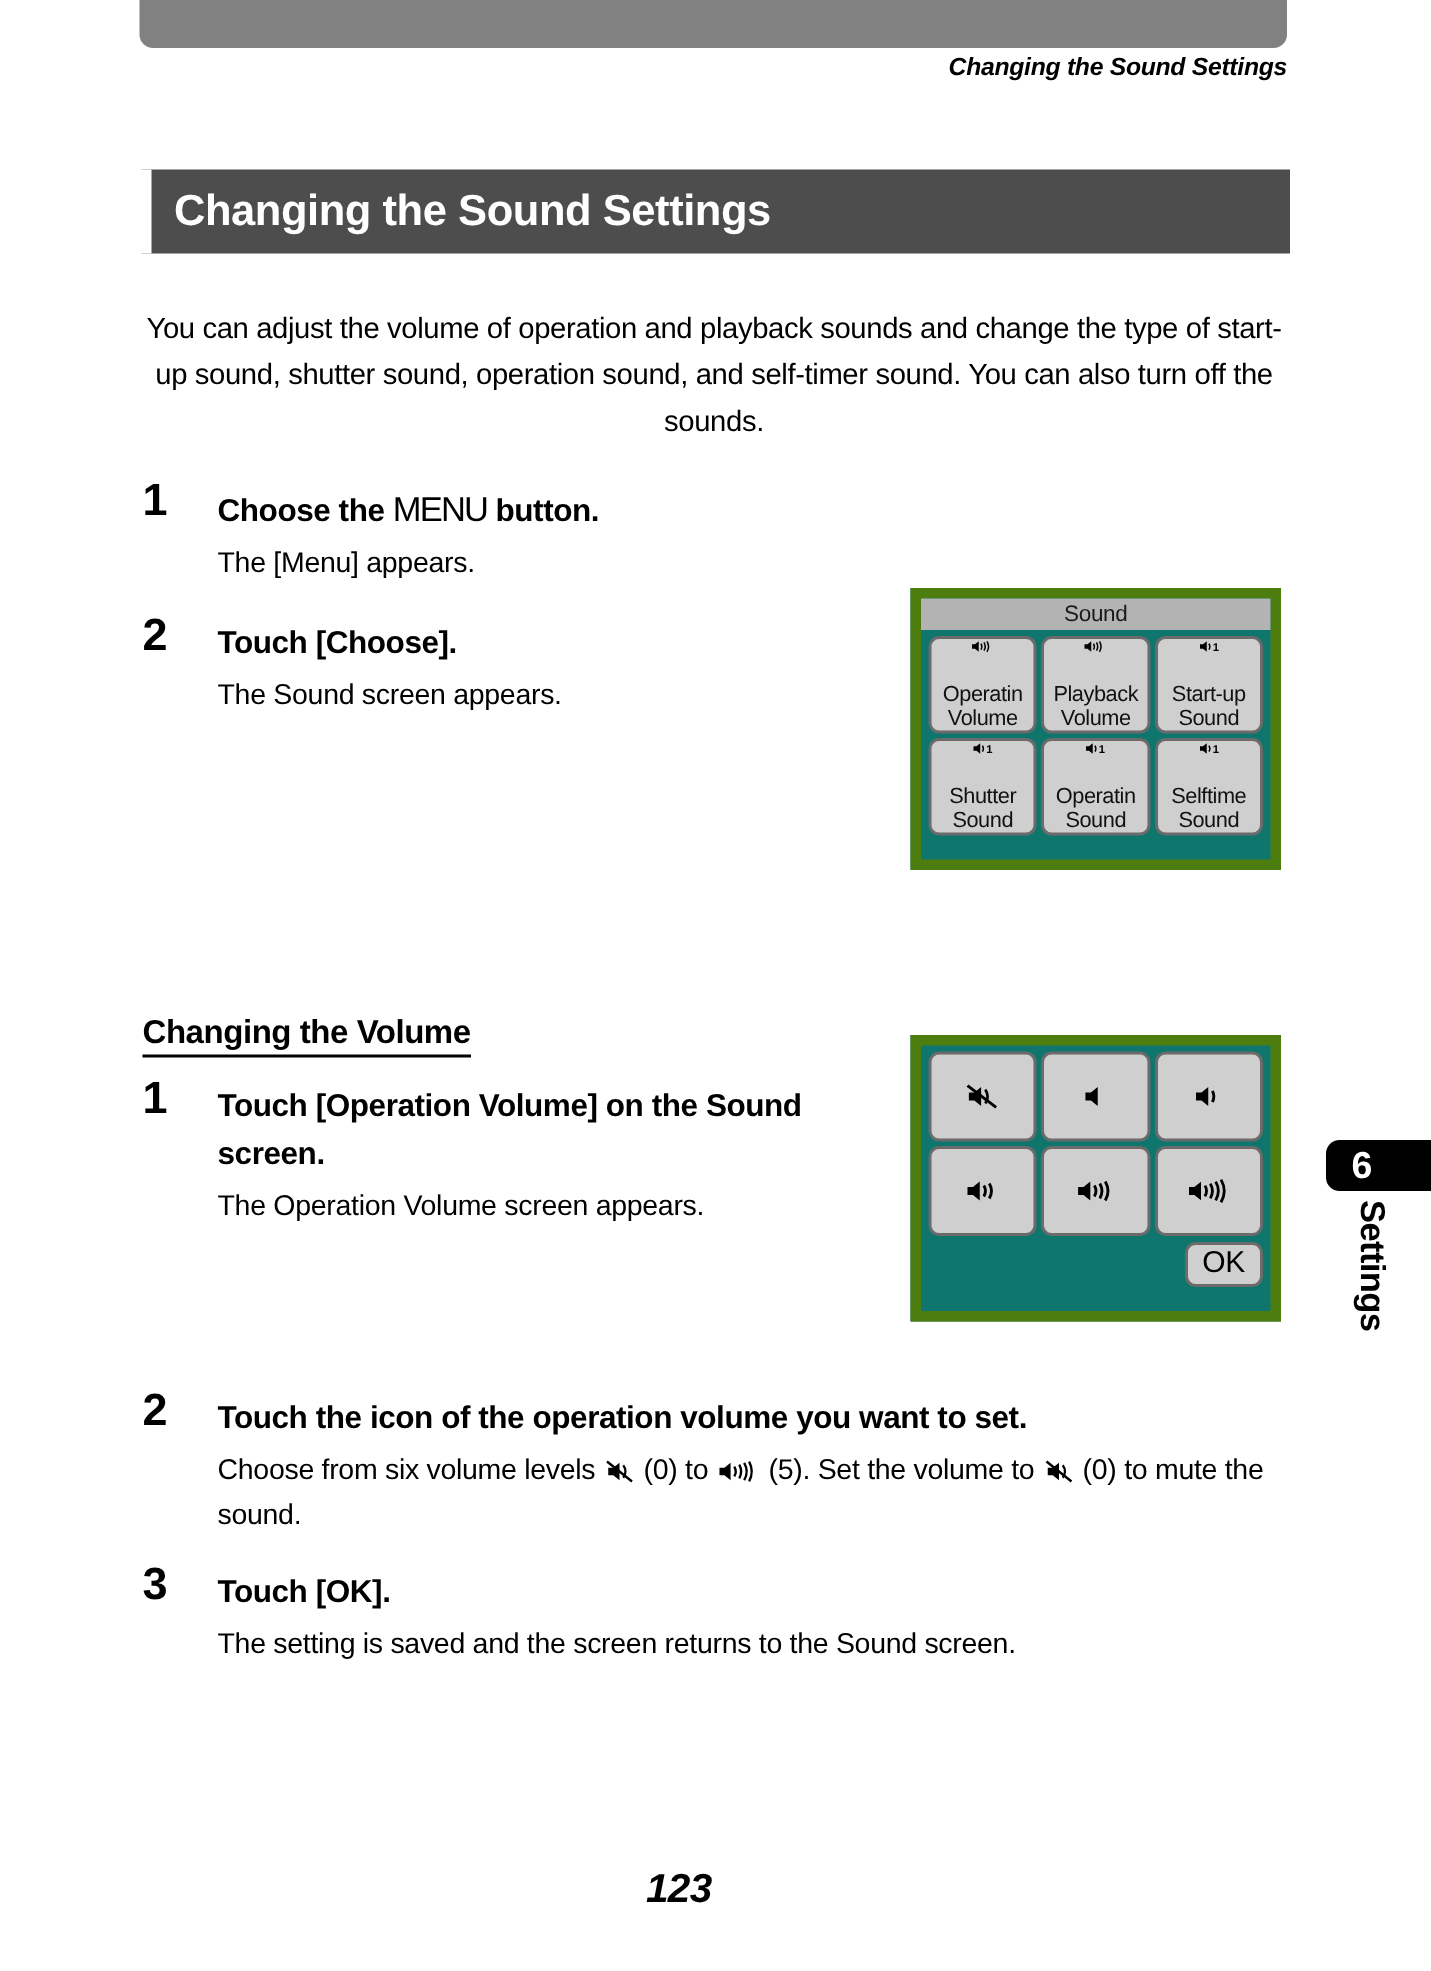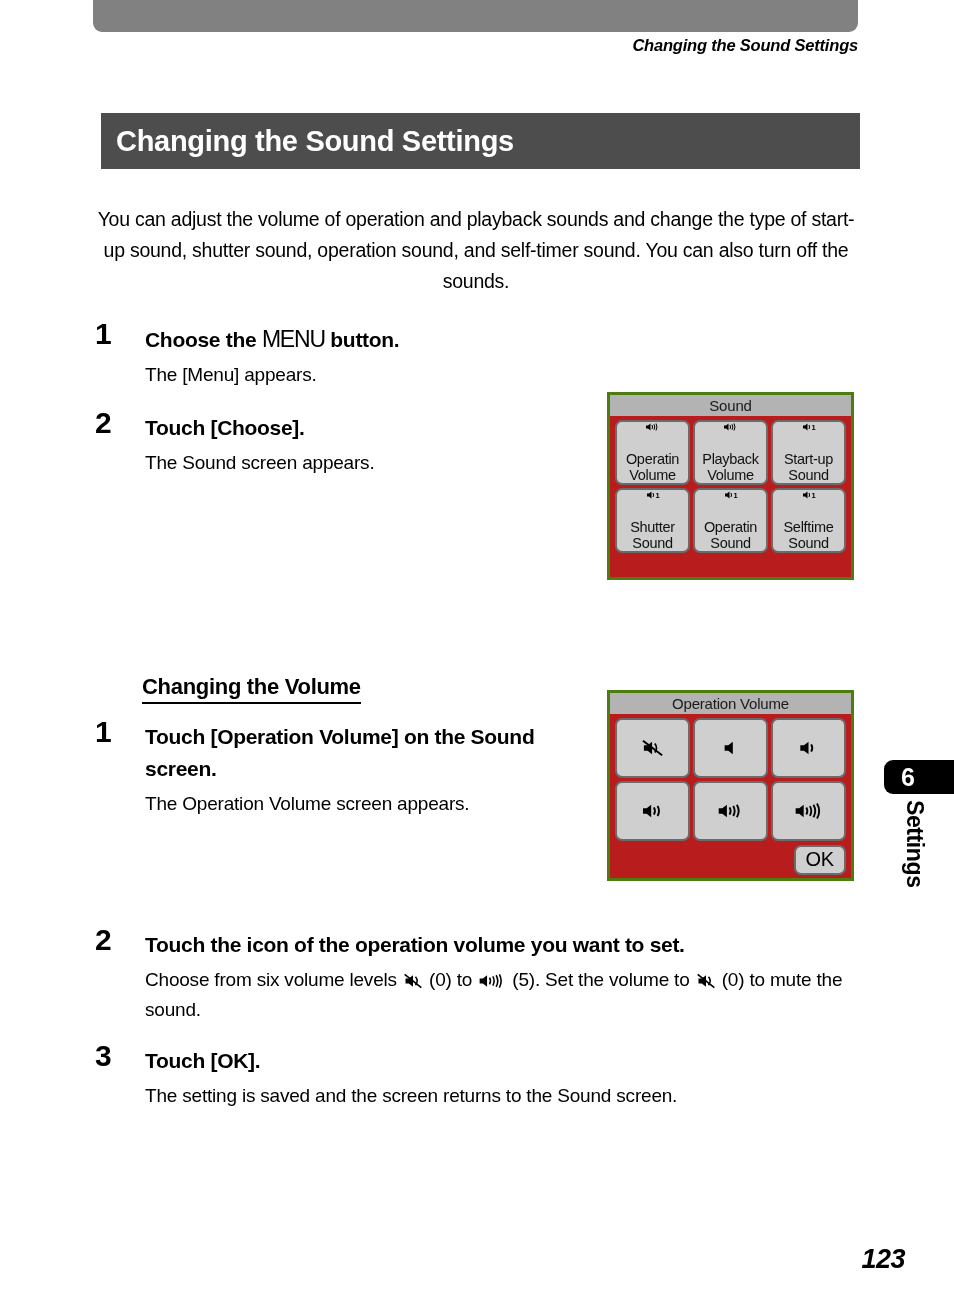--- a/index.html
+++ b/index.html
@@ -117,28 +117,27 @@
   }
 
   
   .subhead {
     font-size: 22px;
     font-weight: bold;
     letter-spacing: -0.3px;
     display: inline-block;
     border-bottom: 2.5px solid #000;
     padding-bottom: 2px;
-    margin-left: 47px;
   }
 
   
   .screen {
     position: absolute;
-    background: #b91c1c;
-    border: 3px solid #4d7c0f;
+    background: #0f766e;
+    border: 7px solid #4d7c0f;
     box-sizing: border-box;
   }
   .screen-title {
     background: #b3b3b3;
     color: #1a1a1a;
     font-size: 15px;
     text-align: center;
     height: 21px;
     line-height: 21px;
     letter-spacing: -0.2px;
@@ -215,21 +214,21 @@
     text-orientation: mixed;
     white-space: nowrap;
   }
 
   
   #folio {
     position: absolute;
     left: 0;
     top: 1244px;
     width: 905px;
-    text-align: right;
+    text-align: center;
     font-size: 27px;
     font-weight: bold;
     font-style: italic;
     letter-spacing: -0.5px;
   }
 
   .inline-ico { vertical-align: -4px; margin: 0 1px; }
 </style>
 </head>
 <body>
@@ -354,21 +353,20 @@
           <path d="M15 6a8 8 0 0 1 0 8" stroke="#000" stroke-width="2" fill="none"></path>
           <text x="20" y="16" font-size="15" font-family="Liberation Sans" font-weight="bold" fill="#000">1</text>
         </svg>
       <span class="spk-lbl">Selftime</span>
       <span>Sound</span>
     </div>
   </div>
 </div>
 
 <div class="screen" id="volume-screen" style="left:607px; top:690px; width:247px; height:191px;">
-  <div class="screen-title">Operation Volume</div>
   <div class="screen-grid">
     <div class="screen-btn">
       <svg class="spk" width="26" height="20" viewBox="0 0 26 22">
           <path d="M3 8h4l5-4v14l-5-4H3z" fill="#000"></path>
           <path d="M2 3 L23 19" stroke="#000" stroke-width="2.2"></path>
           <path d="M15 6a8 8 0 0 1 0 10" stroke="#000" stroke-width="2" fill="none"></path>
         </svg>
     </div>
     <div class="screen-btn">
       <svg class="spk" width="20" height="20" viewBox="0 0 20 22">

